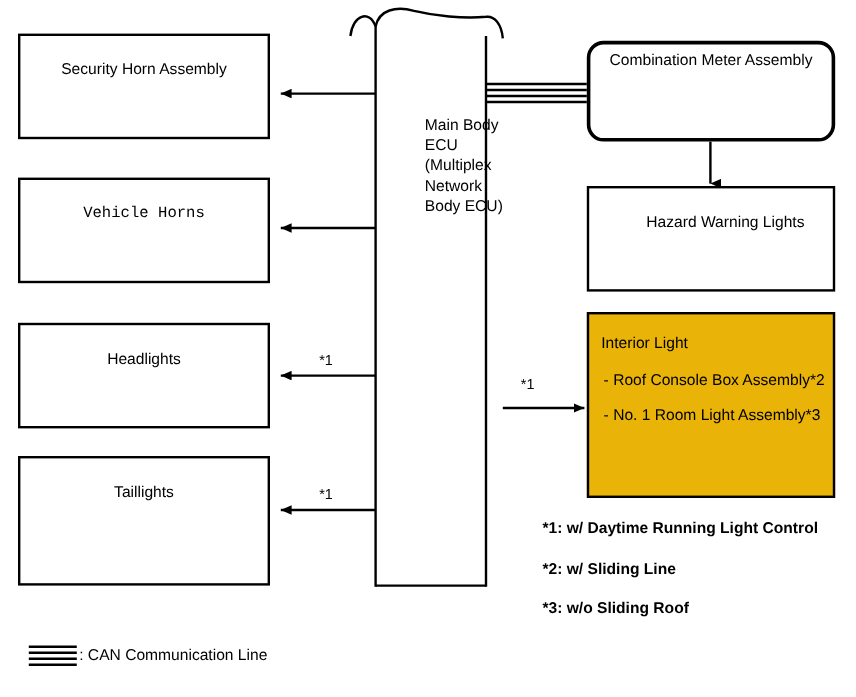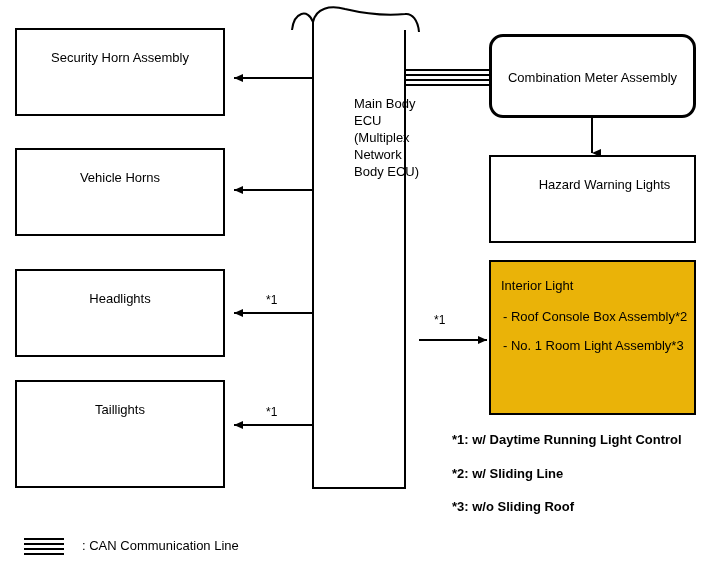--- a/index.html
+++ b/index.html
@@ -141,54 +141,54 @@
       <line x1="24" y1="549" x2="64" y2="549" stroke="#000" stroke-width="2"></line>
       <line x1="24" y1="554" x2="64" y2="554" stroke="#000" stroke-width="2"></line>
     </g>
   </svg>
 
   <div class="box" style="left:15px; top:28px; width:210px; height:88px;">
     <div class="box-label" style="top:20px;">Security Horn Assembly</div>
   </div>
 
   <div class="box" style="left:15px; top:148px; width:210px; height:88px;">
-    <div class="box-label" style="top:20px;">Vehicle Horns</div>
+    <div class="box-label" style="top:20px;font-family:Liberation Mono, monospace;">Vehicle Horns</div>
   </div>
 
   <div class="box" style="left:15px; top:269px; width:210px; height:88px;">
     <div class="box-label" style="top:20px;">Headlights</div>
   </div>
 
   <div class="box" style="left:15px; top:380px; width:210px; height:108px;">
     <div class="box-label" style="top:20px;">Taillights</div>
   </div>
 
   <div class="ecu-text" style="left:322px; top:95px; width:80px;">Main Body
 ECU
 (Multiplex
 Network
 Body ECU)</div>
 
   <div class="rounded-box" style="left:489px; top:34px; width:207px; height:84px;">
-    <div class="box-label" style="top:33px;">Combination Meter Assembly</div>
+    <div class="box-label" style="top:5px;">Combination Meter Assembly</div>
   </div>
 
   <div class="box" style="left:489px; top:155px; width:207px; height:88px;">
     <div class="box-label" style="top:20px;margin-left:12px;">Hazard Warning Lights</div>
   </div>
 
   <div class="interior-box" style="left:489px; top:260px; width:207px; height:155px;">
     <div class="interior-line" style="left:10px; top:16px;">Interior Light</div>
     <div class="interior-line" style="left:12px; top:47px;">- Roof Console Box Assembly*2</div>
     <div class="interior-line" style="left:12px; top:76px;">- No. 1 Room Light Assembly*3</div>
   </div>
 
   <div class="ast" style="left:266px; top:293px;">*1</div>
   <div class="ast" style="left:266px; top:405px;">*1</div>
   <div class="ast" style="left:434px; top:313px;">*1</div>
 
   <div class="note" style="left:452px; top:432px;">*1: w/ Daytime Running Light Control</div>
   <div class="note" style="left:452px; top:466px;">*2: w/ Sliding Line</div>
   <div class="note" style="left:452px; top:499px;">*3: w/o Sliding Roof</div>
 
-  <div class="legend-text" style="left:82px; top:538px;">: CAN Communication Line</div>
+  <div class="legend-text" style="left:66px; top:538px;">: CAN Communication Line</div>
 
 </div>
 
 </body></html>

